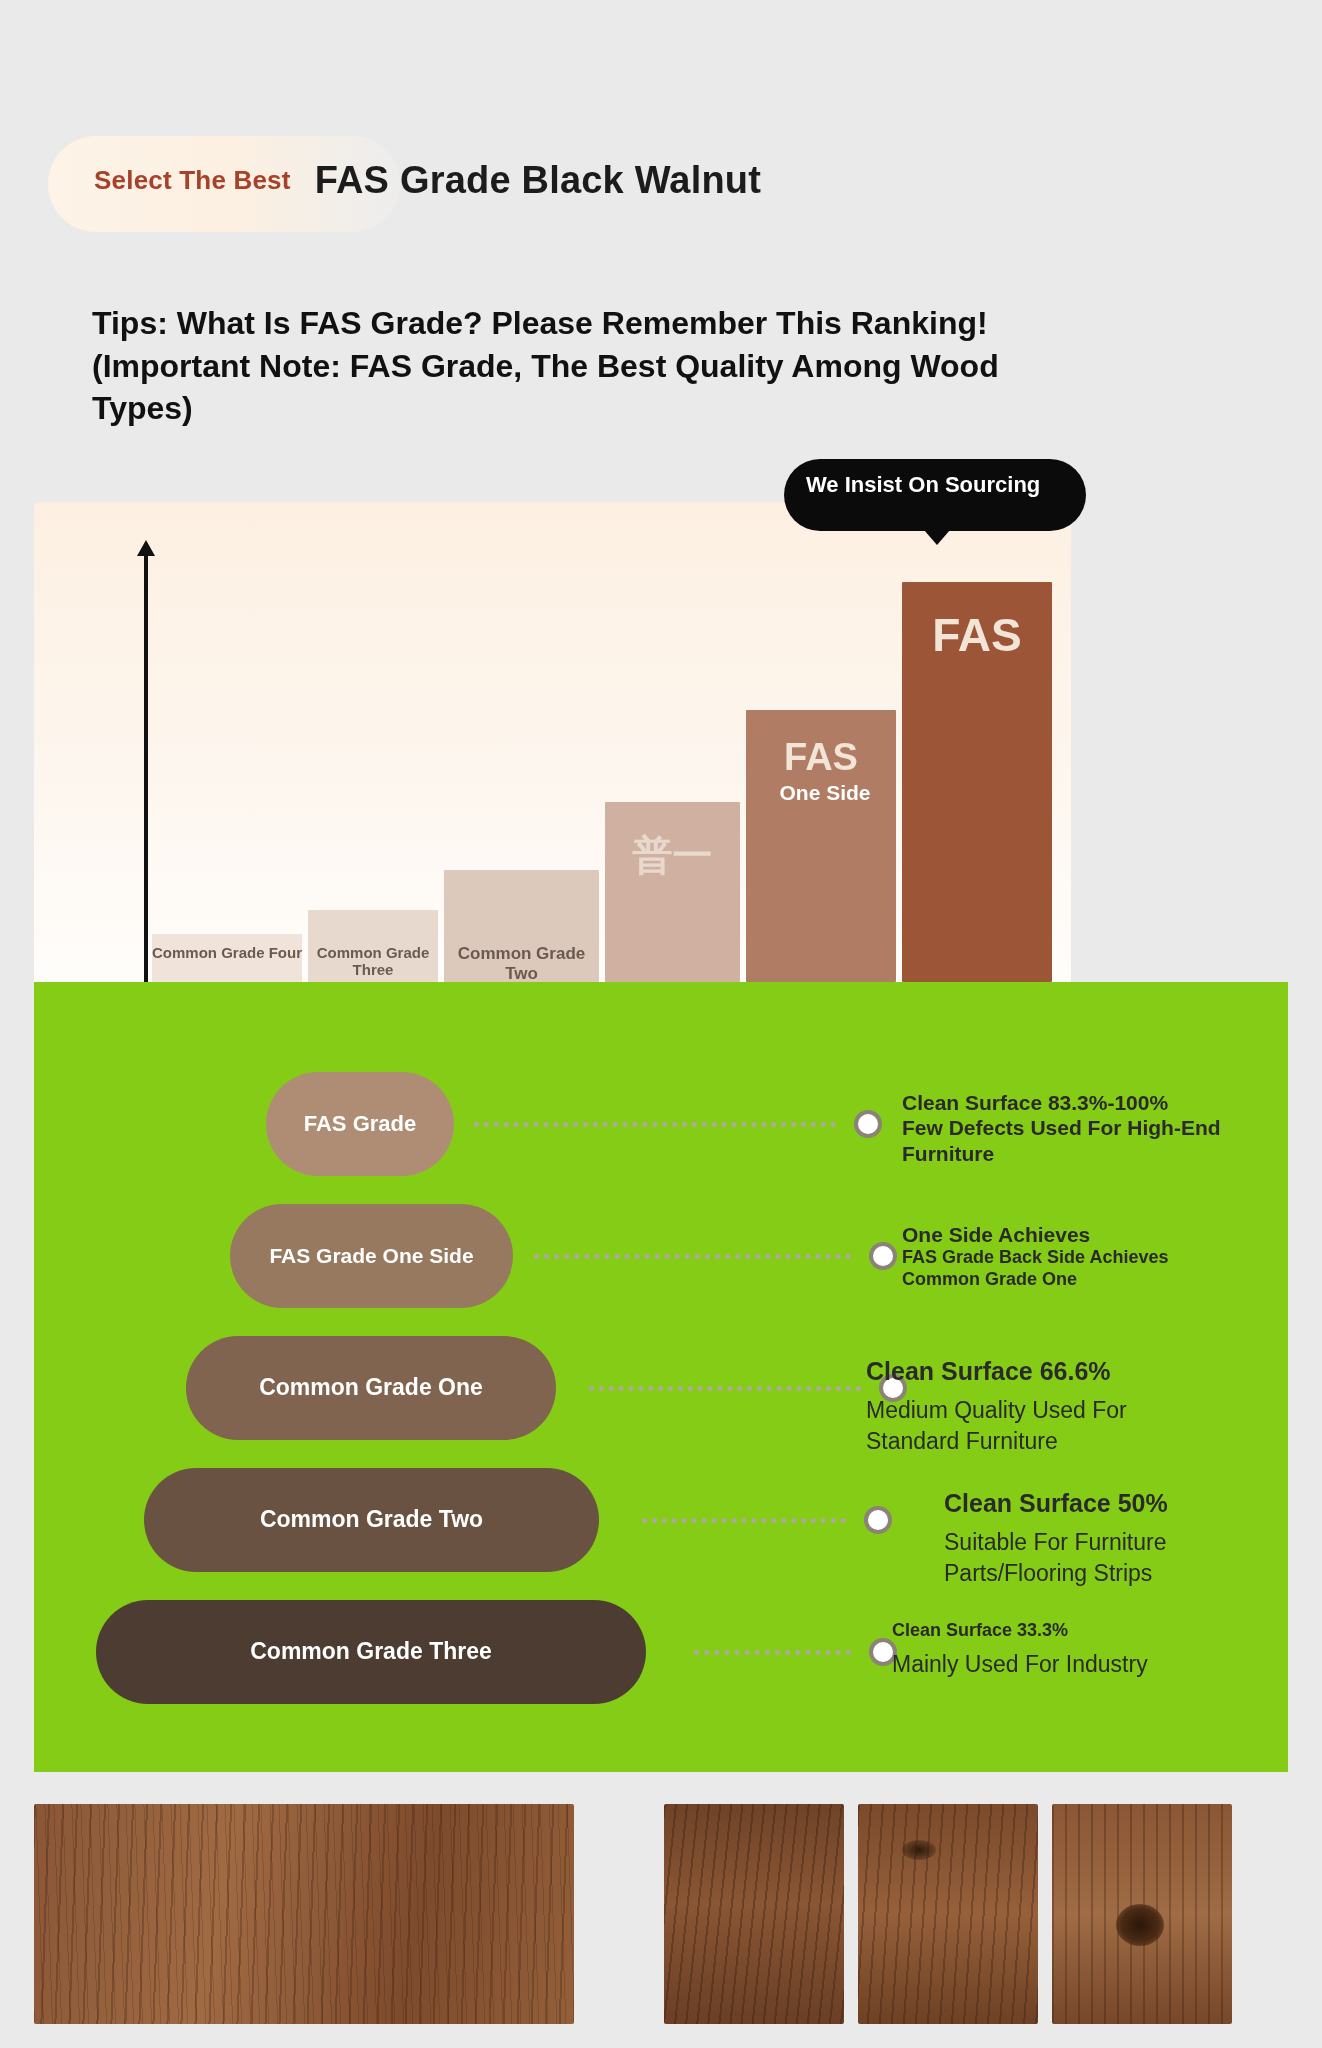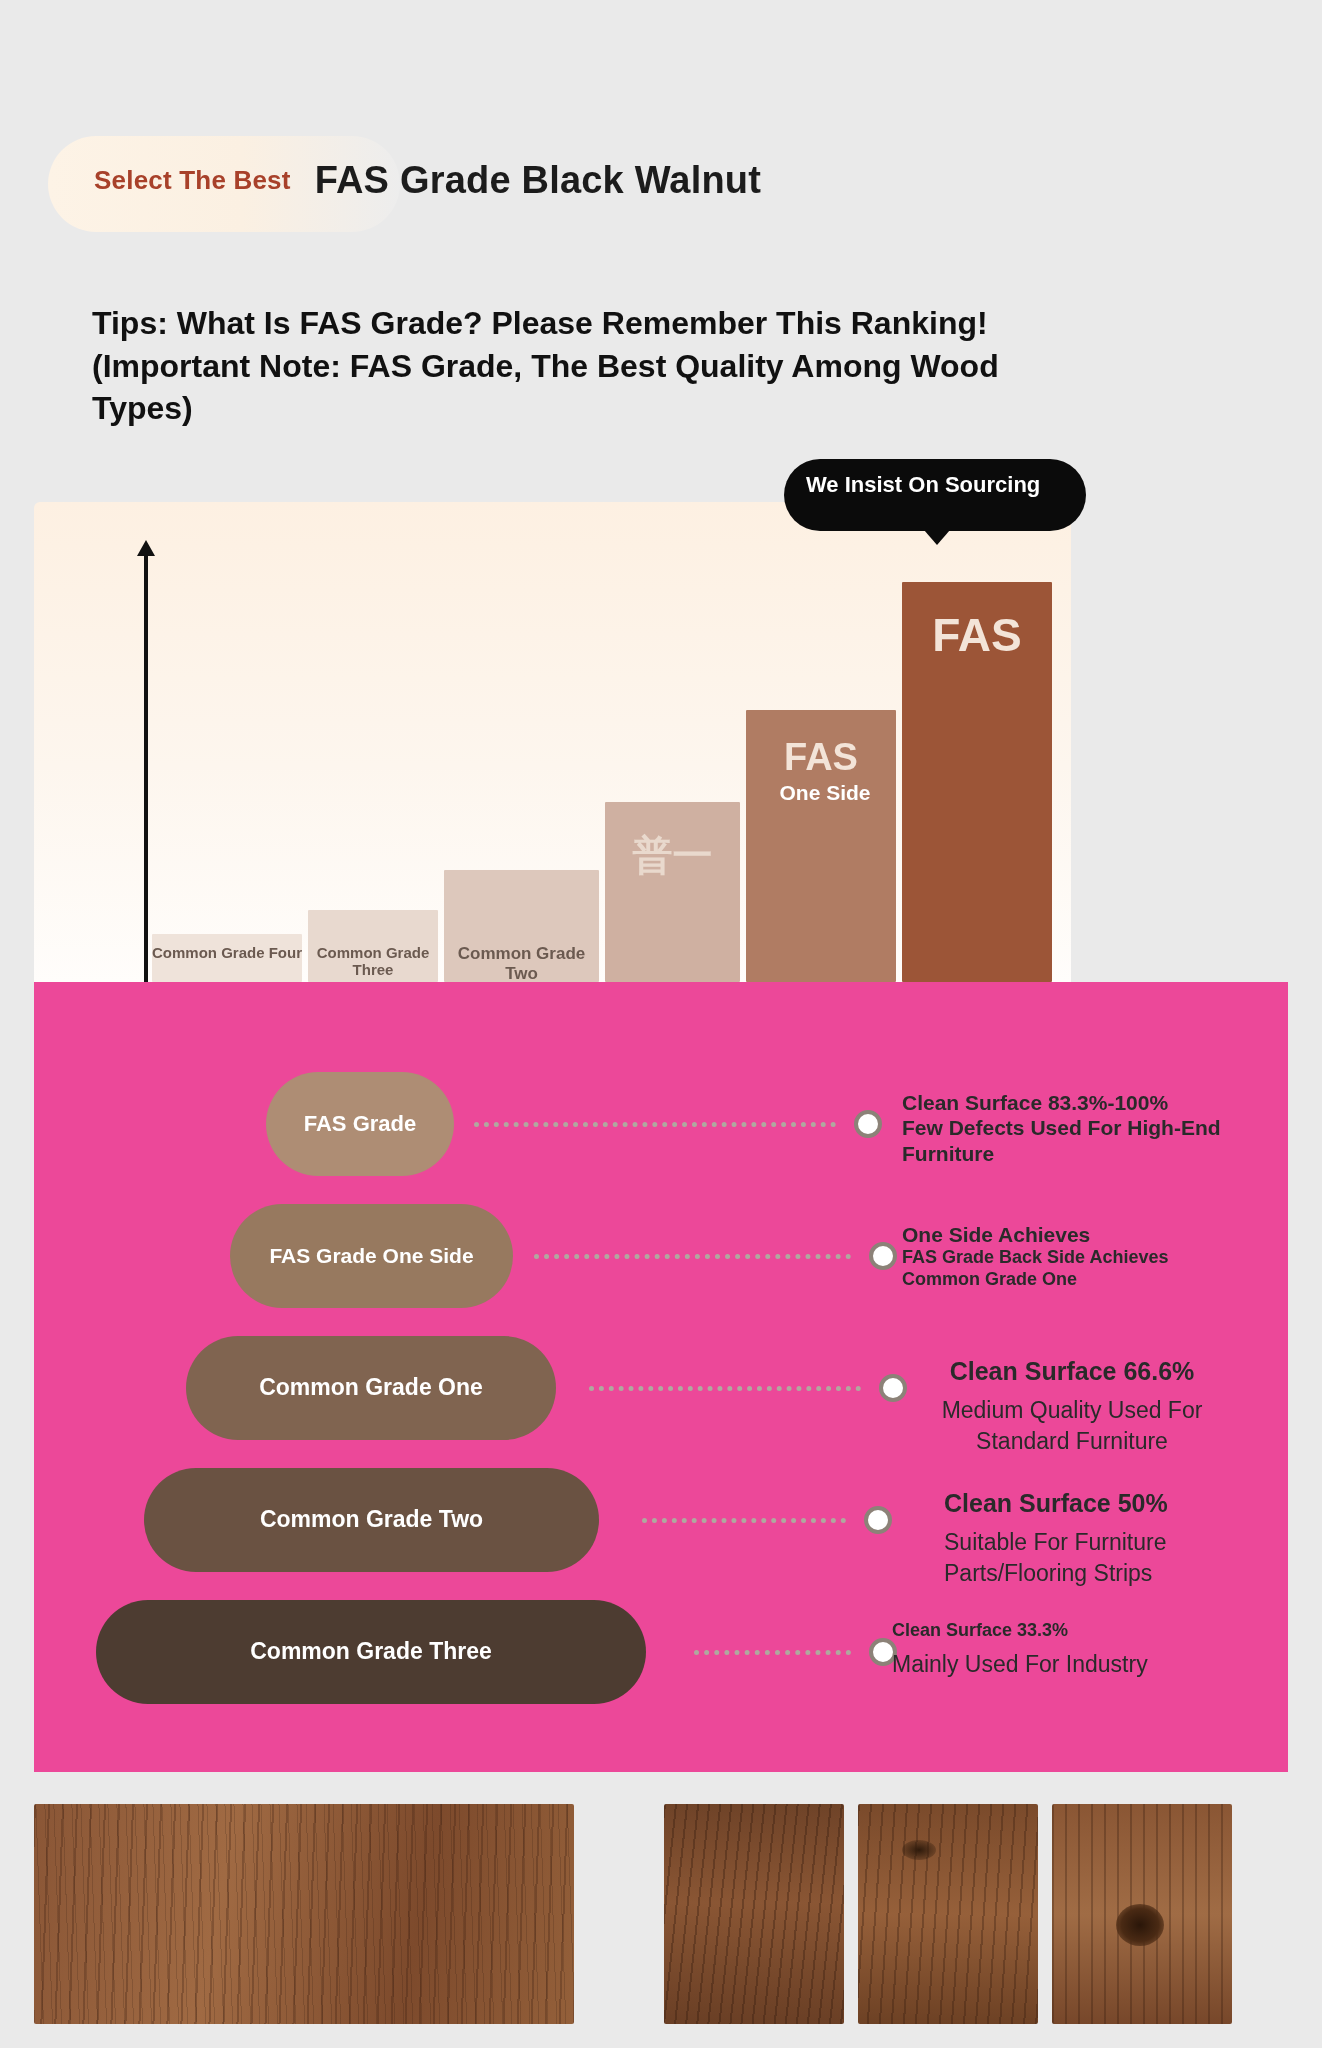--- a/index.html
+++ b/index.html
@@ -169,21 +169,21 @@
     font-weight: bold;
     text-align: center;
     width: 100%;
   }
 
   
   .list-card {
     position: relative;
     margin: 0 34px 0 34px;
     width: 1254px;
-    background: #ec4899;
+    background: #84cc16;
     padding: 90px 0 40px 0;
   }
   .row {
     position: relative;
     height: 132px;
     margin-bottom: 0px;
   }
   .pill {
     position: absolute;
     left: 0;
@@ -349,21 +349,21 @@
         <div class="circle" style="left: 835px;"></div>
         <div class="desc" style="left: 868px; width: 340px;">
           <span class="strong" style="font-size: 21px; line-height: 1.22;">One Side Achieves</span>
           <span class="normal" style="font-size: 18px; line-height: 1.22; font-weight: bold; margin-top: 0px;">FAS Grade Back Side Achieves Common Grade One</span>
         </div>
       </div>
       <div class="row">
         <div class="pill" style="left: 152px; width: 370px; background: rgb(128, 100, 80); font-size: 23px;">Common Grade One</div>
         <div class="dots" style="left: 555px; width: 272px;"></div>
         <div class="circle" style="left: 845px;"></div>
-        <div class="desc" style="left: 868px; width: 340px; text-align: center;">
+        <div class="desc" style="left: 832px; width: 340px;">
           <span class="strong" style="font-size: 25px; line-height: 1.4;">Clean Surface 66.6%</span>
           <span class="normal" style="font-size: 23px; line-height: 1.35; font-weight: normal; margin-top: 6px;">Medium Quality Used For Standard Furniture</span>
         </div>
       </div>
       <div class="row">
         <div class="pill" style="left: 110px; width: 455px; background: rgb(106, 82, 66); font-size: 23px;">Common Grade Two</div>
         <div class="dots" style="left: 608px; width: 204px;"></div>
         <div class="circle" style="left: 830px;"></div>
         <div class="desc" style="left: 910px; width: 340px;">
           <span class="strong" style="font-size: 25px; line-height: 1.4;">Clean Surface 50%</span>

